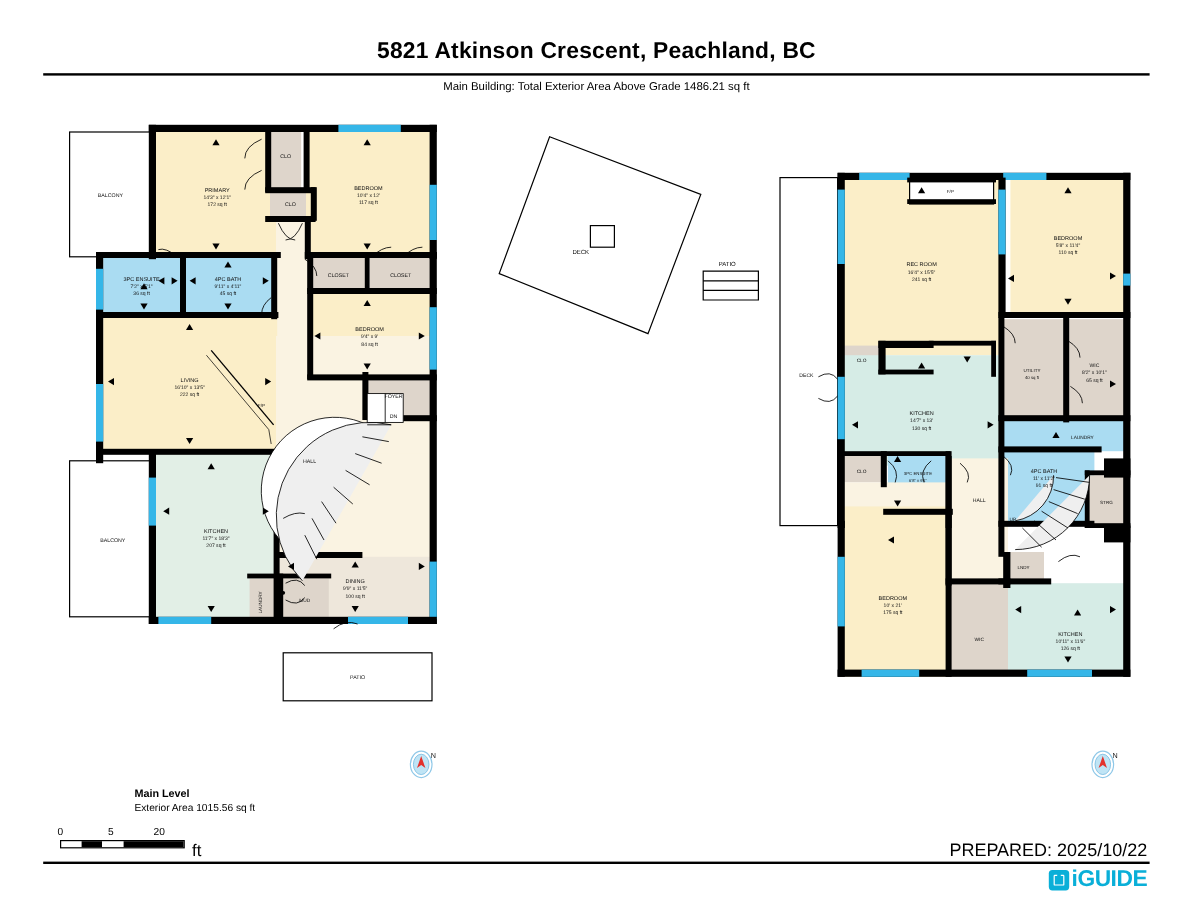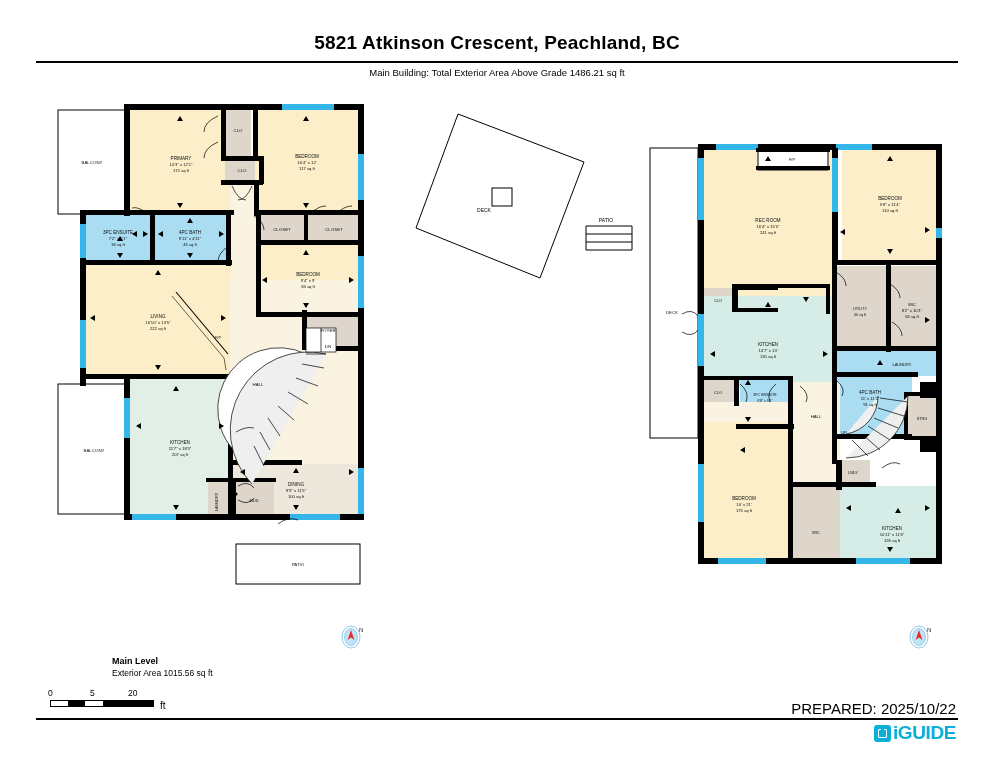--- a/index.html
+++ b/index.html
@@ -33,21 +33,21 @@
 
   
   .compass{position:absolute;width:30px;height:30px;}
 
   
   .scalebar{position:absolute;left:50px;top:688px;}
   .scale-nums{position:relative;height:11px;font-size:8.5px;}
   .scale-nums span{position:absolute;top:0;}
   .scale-bars{position:relative;margin-top:1px;width:104px;height:7px;border:1px solid #000;box-sizing:border-box;}
   .scale-bars i{position:absolute;top:0;bottom:0;background:#000;}
-  .scale-unit{position:absolute;left:110px;top:12px;font-size:10px;}
+  .scale-unit{position:absolute;left:110px;top:12px;font-size:14px;}
 
   
   .prepared{position:absolute;right:38px;top:700px;font-size:15px;}
 
   
   .footer-rule{position:absolute;left:36px;top:718px;width:922px;height:2px;background:#000;}
   .disclaimer{position:absolute;left:38px;top:727px;font-size:7.6px;width:760px;}
   .brand{position:absolute;right:38px;top:722px;display:flex;align-items:center;gap:2px;}
   .brand-mark{width:17px;height:17px;border-radius:3px;background:#0aafd8;position:relative;}
   .brand-mark:before{

